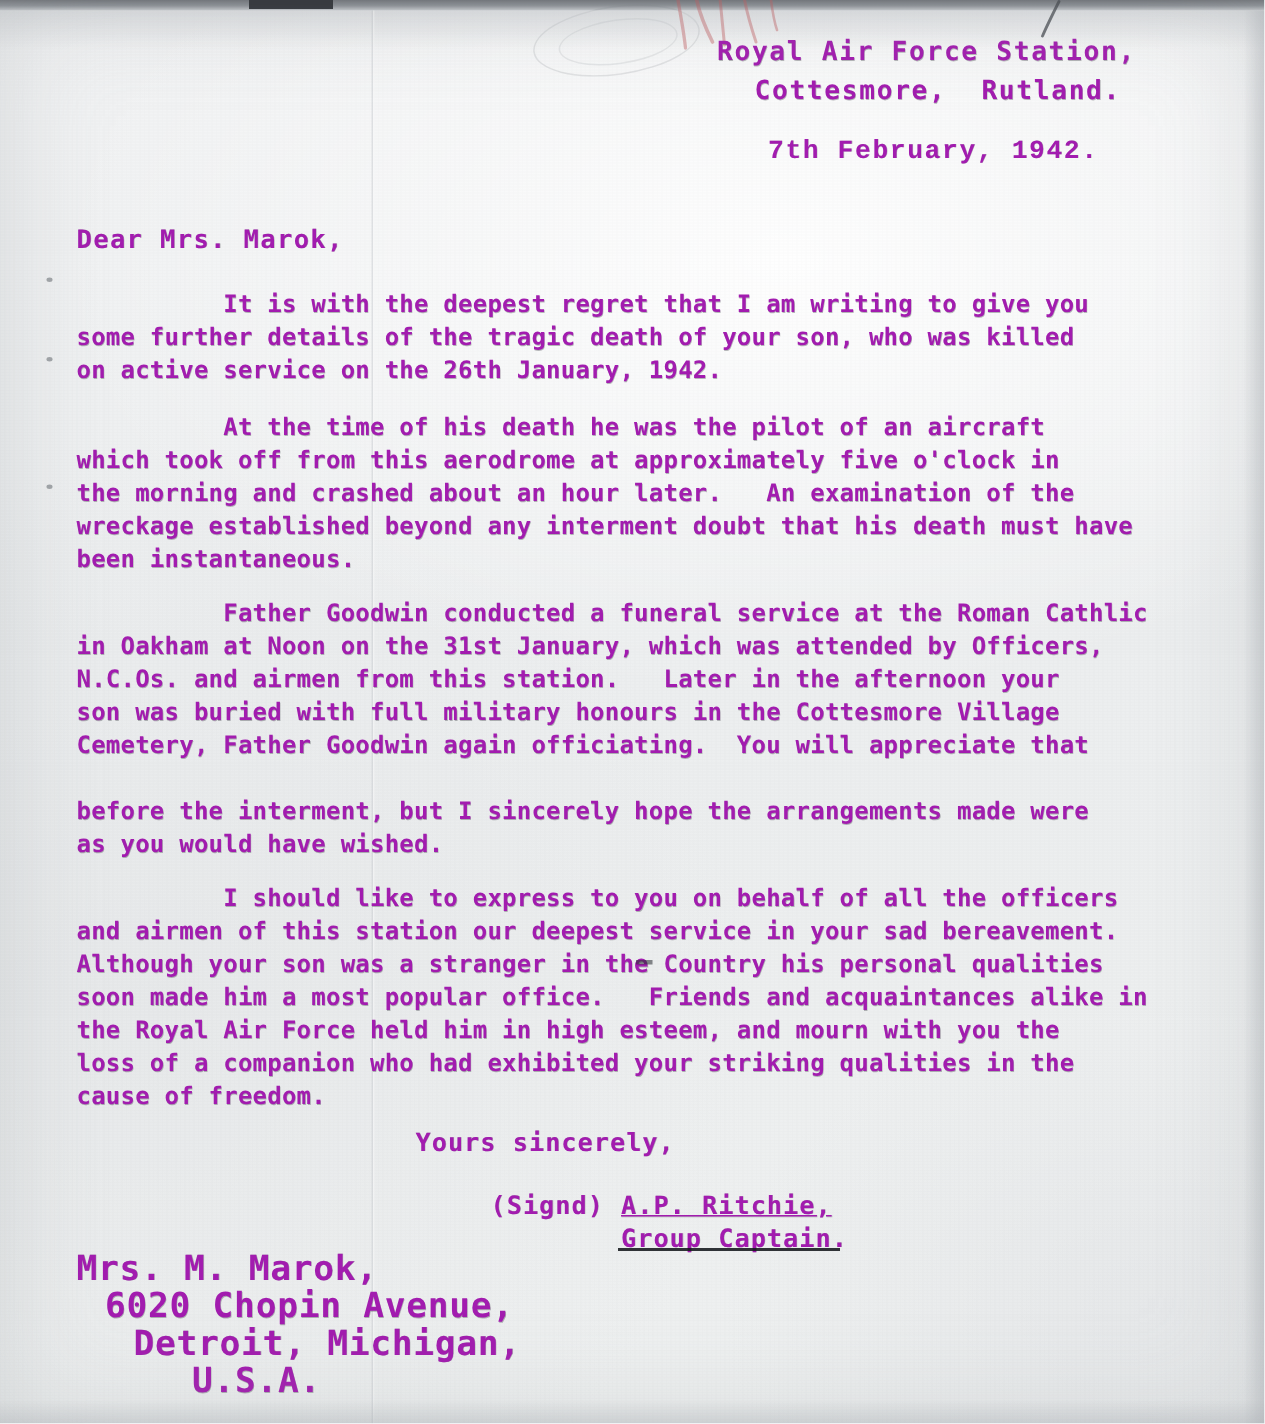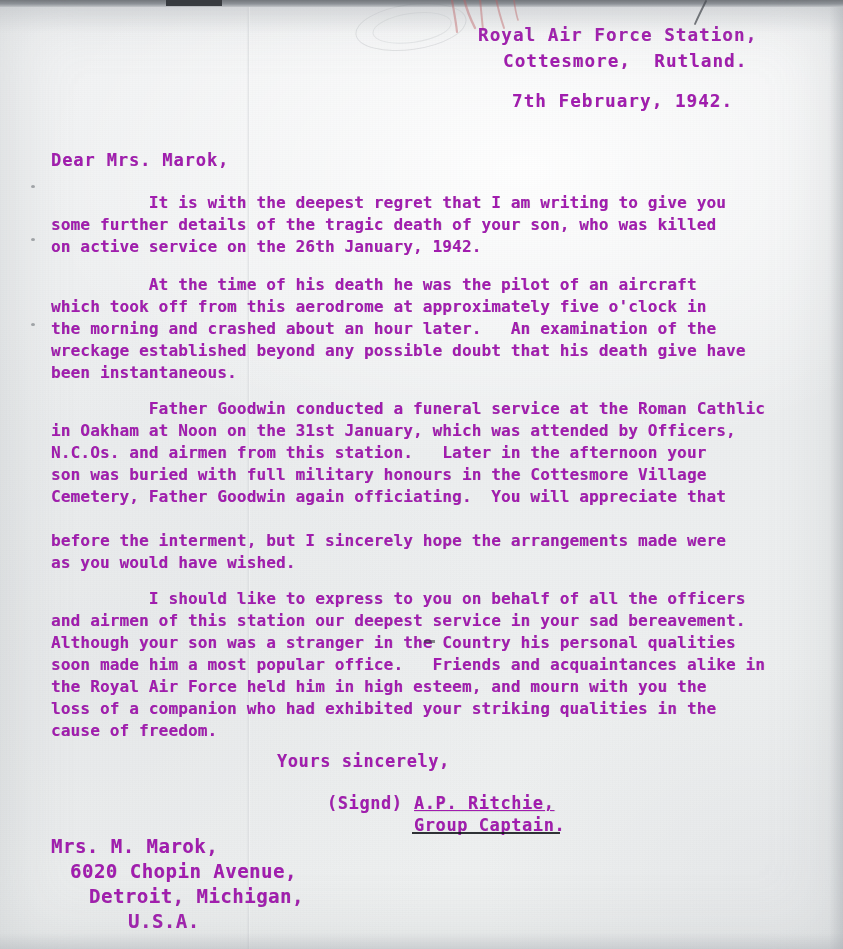--- a/index.html
+++ b/index.html
@@ -133,21 +133,21 @@
     font-size: 16px;
     line-height: 25.6px;
     letter-spacing: 0.15px;
   }
   .sig-tx {
     font-size: 16.8px;
     line-height: 27px;
     letter-spacing: 0.7px;
   }
   .addr-tx {
-    font-size: 19px;
+    font-size: 23px;
     line-height: 27px;
     letter-spacing: 0.5px;
   }
 
   .underline-seg {
     position: absolute;
     height: 2px;
     background: #15181c;
     opacity: 0.88;
   }
@@ -200,32 +200,32 @@
   <svg class="pen-tick" viewBox="0 0 22 26" xmlns="http://www.w3.org/2000/svg">
     <path d="M16 1 C 12 9, 8 17, 5 24" stroke="#3a3e44" stroke-width="1.9" fill="none" stroke-linecap="round"></path>
   </svg>
 
   <div class="margin-dot" style="left:31px; top:185px;"></div>
   <div class="margin-dot" style="left:31px; top:238px;"></div>
   <div class="margin-dot" style="left:31px; top:323px;"></div>
 
   <div class="tx hdr" style="left:478px; top:22px;">Royal Air Force Station,</div>
   <div class="tx hdr" style="left:503px; top:48px;">Cottesmore,  Rutland.</div>
-  <div class="tx hdr" style="left:512px; top:88px;">7th February, 1942.</div>
+  <div class="tx hdr" style="left:512px; top:88px;font-family:Liberation Mono, monospace;">7th February, 1942.</div>
 
   <div class="tx body-tx" style="left:51px; top:148px; letter-spacing:0.9px; font-size:17px;">Dear Mrs. Marok,</div>
 
   <div class="tx body-tx" style="left:51px; top:190px;">          It is with the deepest regret that I am writing to give you</div>
   <div class="tx body-tx" style="left:51px; top:212px;">some further details of the tragic death of your son, who was killed</div>
   <div class="tx body-tx" style="left:51px; top:234px;">on active service on the 26th January, 1942.</div>
 
   <div class="tx body-tx" style="left:51px; top:272px;">          At the time of his death he was the pilot of an aircraft</div>
   <div class="tx body-tx" style="left:51px; top:294px;">which took off from this aerodrome at approximately five o'clock in</div>
   <div class="tx body-tx" style="left:51px; top:316px;">the morning and crashed about an hour later.   An examination of the</div>
-  <div class="tx body-tx" style="left:51px; top:338px;">wreckage established beyond any possible doubt that his death give have</div>
+  <div class="tx body-tx" style="left:51px; top:338px;">wreckage established beyond any interment doubt that his death must have</div>
   <div class="tx body-tx" style="left:51px; top:360px;">been instantaneous.</div>
 
   <div class="tx body-tx" style="left:51px; top:396px;">          Father Goodwin conducted a funeral service at the Roman Cathlic</div>
   <div class="tx body-tx" style="left:51px; top:418px;">in Oakham at Noon on the 31st January, which was attended by Officers,</div>
   <div class="tx body-tx" style="left:51px; top:440px;">N.C.Os. and airmen from this station.   Later in the afternoon your</div>
   <div class="tx body-tx" style="left:51px; top:462px;">son was buried with full military honours in the Cottesmore Village</div>
   <div class="tx body-tx" style="left:51px; top:484px;">Cemetery, Father Goodwin again officiating.  You will appreciate that</div>
   <div class="tx body-tx" style="left:51px; top:528px;">before the interment, but I sincerely hope the arrangements made were</div>
   <div class="tx body-tx" style="left:51px; top:550px;">as you would have wished.</div>
 

